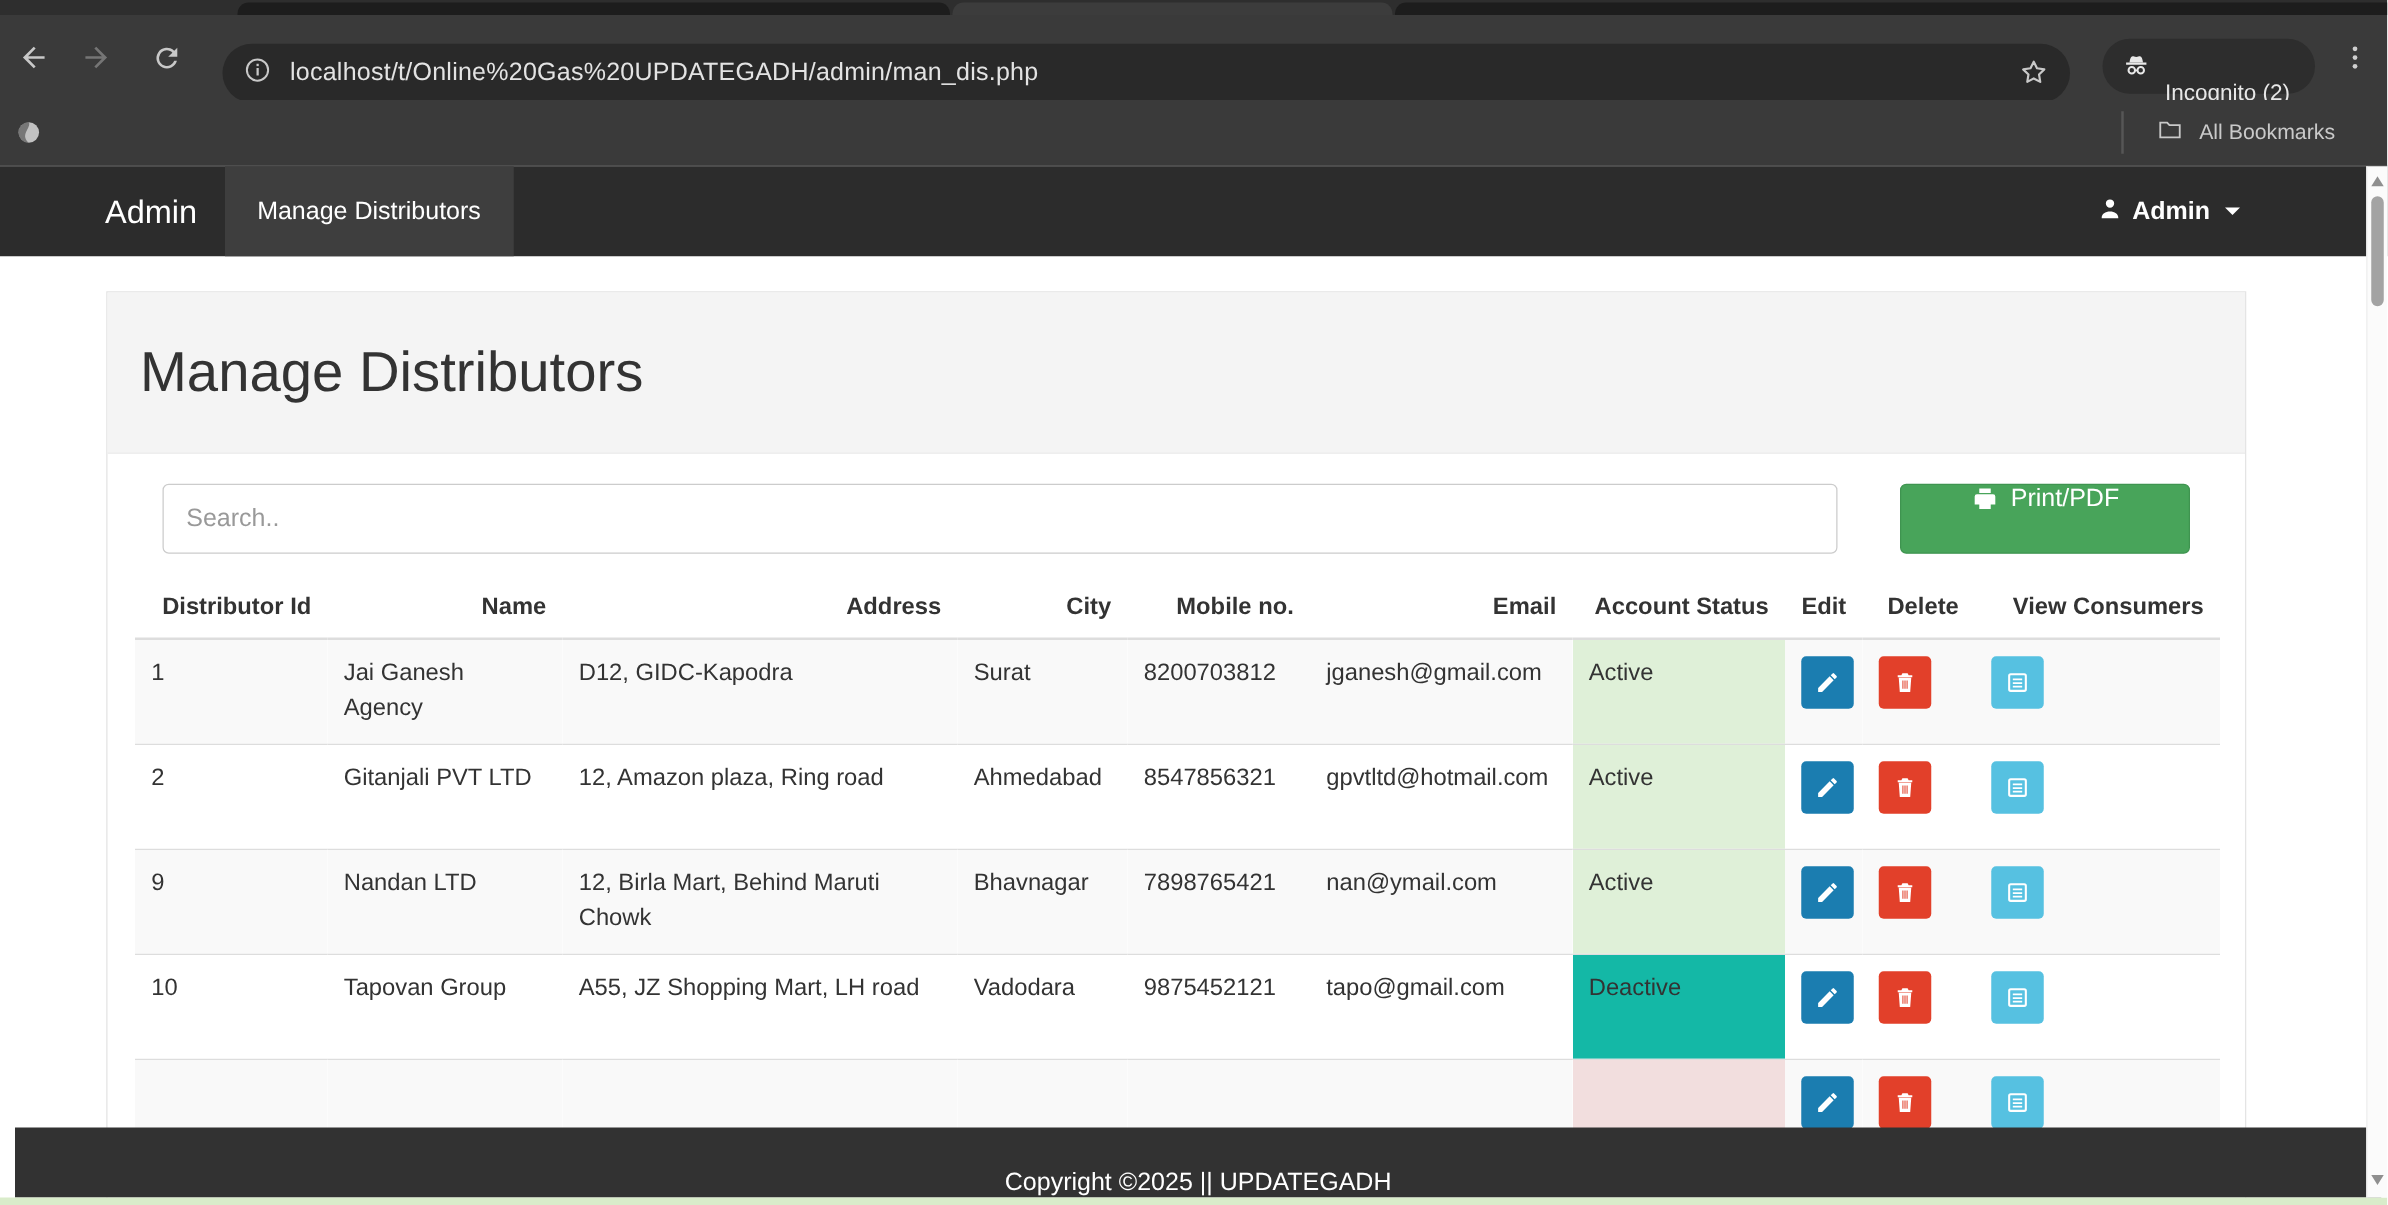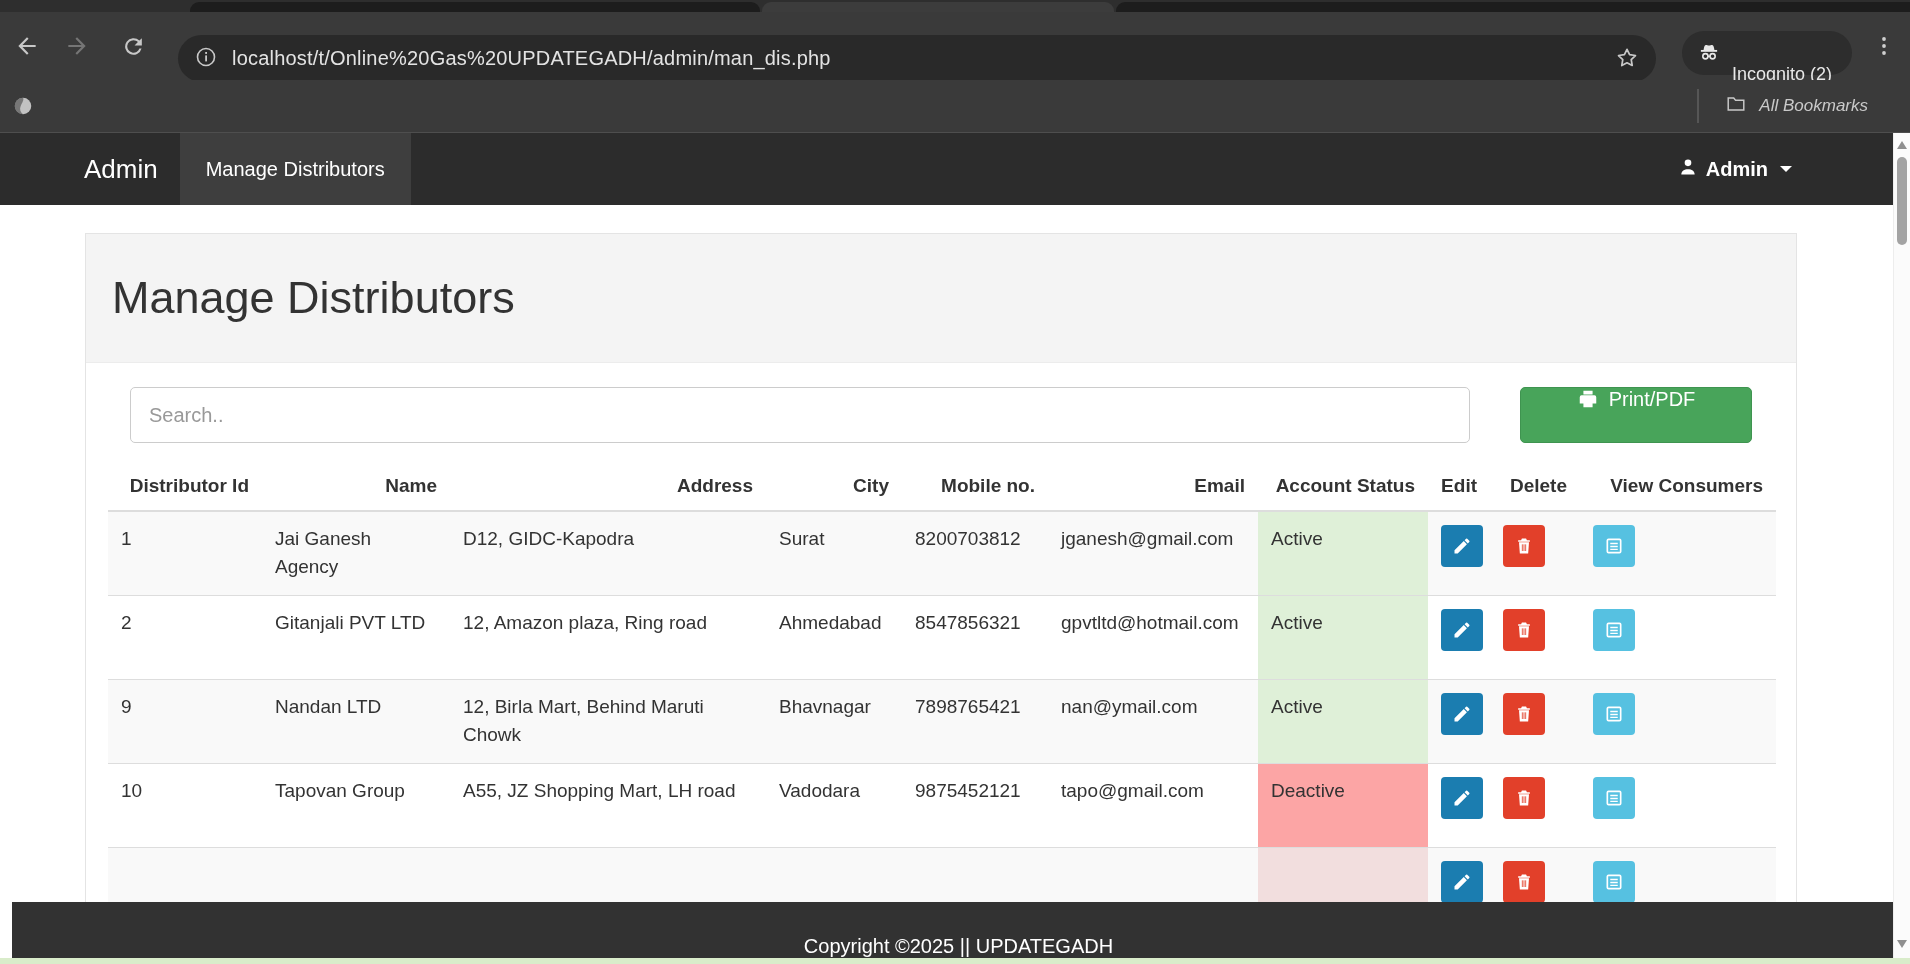--- a/index.html
+++ b/index.html
@@ -15,21 +15,21 @@
 
   .toolbar { position:absolute; top:12px; left:0; width:1910px; height:68px; background:#3a3a3a; }
   .tb-ico { position:absolute; top:21px; width:26px; height:26px; display:flex; align-items:center; justify-content:center; }
   .omnibox { position:absolute; left:178px; top:23px; width:1478px; height:47px; background:#292929; border-radius:24px; display:flex; align-items:center; padding:0 56px 0 16px; }
   .omnibox .url { margin-left:14px; font-size:20px; color:#e3e3e3; letter-spacing:.2px; white-space:nowrap; overflow:hidden; }
   .star-wrap { position:absolute; right:16px; top:10px; }
   .incognito-pill { position:absolute; left:1682px; top:19px; height:44px; padding:0 20px 0 14px; border-radius:22px; background:#2d2d2d; display:flex; align-items:center; gap:10px; }
   .incognito-pill span { color:#e8e8e8; font-size:18px;margin-top:43px; }
   .menu-dots { position:absolute; left:1872px; top:22px; }
 
-  .bookmarksbar { position:absolute; top:80px; left:0; width:1910px; height:53px; background:#3a3a3a; border-bottom:1px solid #4e4e4e;font-style:italic; }
+  .bookmarksbar { position:absolute; top:80px; left:0; width:1910px; height:53px; background:#3a3a3a; border-bottom:1px solid #4e4e4e; }
   .bm-globe { position:absolute; left:12px; top:15px; }
   .bm-right { position:absolute; right:42px; top:0; height:52px; display:flex; align-items:center; gap:12px; }
   .bm-divider { width:2px; height:34px; background:#565656; margin-right:14px; }
   .bm-label { color:#c9c9c9; font-size:17px; }
 
   
   .navbar { position:absolute; top:133px; left:0; width:1910px; height:72px; background:#2c2c2c; display:flex; align-items:stretch; padding-left:84px; }
   .brand { color:#fff; font-size:26px; line-height:72px; margin-right:22px; cursor:default; }
   .nav-tab { color:#fff; font-size:20px; line-height:72px; padding:0 26px; white-space:nowrap; }
   .nav-tab.active { background:#3e3e3e; }
@@ -287,21 +287,21 @@
                 </button></td>
           </tr>
 
           <tr>
             <td>10</td>
             <td>Tapovan Group</td>
             <td>A55, JZ Shopping Mart, LH road</td>
             <td>Vadodara</td>
             <td>9875452121</td>
             <td>tapo@gmail.com</td>
-            <td style="background-color: #fca5a5;">Deactive</td>
+            <td style="background-color: #14b8a6;">Deactive</td>
             <td><button class="action-btn" style="background-color: rgb(27, 125, 176);">
                   <svg width="20" height="20" viewBox="0 0 24 24">
                     <path d="M3 17.2V21h3.8L17.9 9.9l-3.8-3.8L3 17.2zM20.7 7.1a1 1 0 0 0 0-1.4l-2.4-2.4a1 1 0 0 0-1.4 0l-1.8 1.8 3.8 3.8 1.8-1.8z" fill="#fff"></path>
                   </svg>
                 </button></td>
             <td><button class="action-btn" style="background-color: rgb(226, 64, 42);">
                   <svg width="20" height="20" viewBox="0 0 24 24">
                     <path d="M6 7.5h12L17 21H7L6 7.5zM9.5 3h5l1 2H19v2H5V5h3.5l1-2z" fill="#fff"></path>
                     <path d="M10 10v8M12 10v8M14 10v8" stroke="#e2402a" stroke-width="1"></path>
                   </svg>

